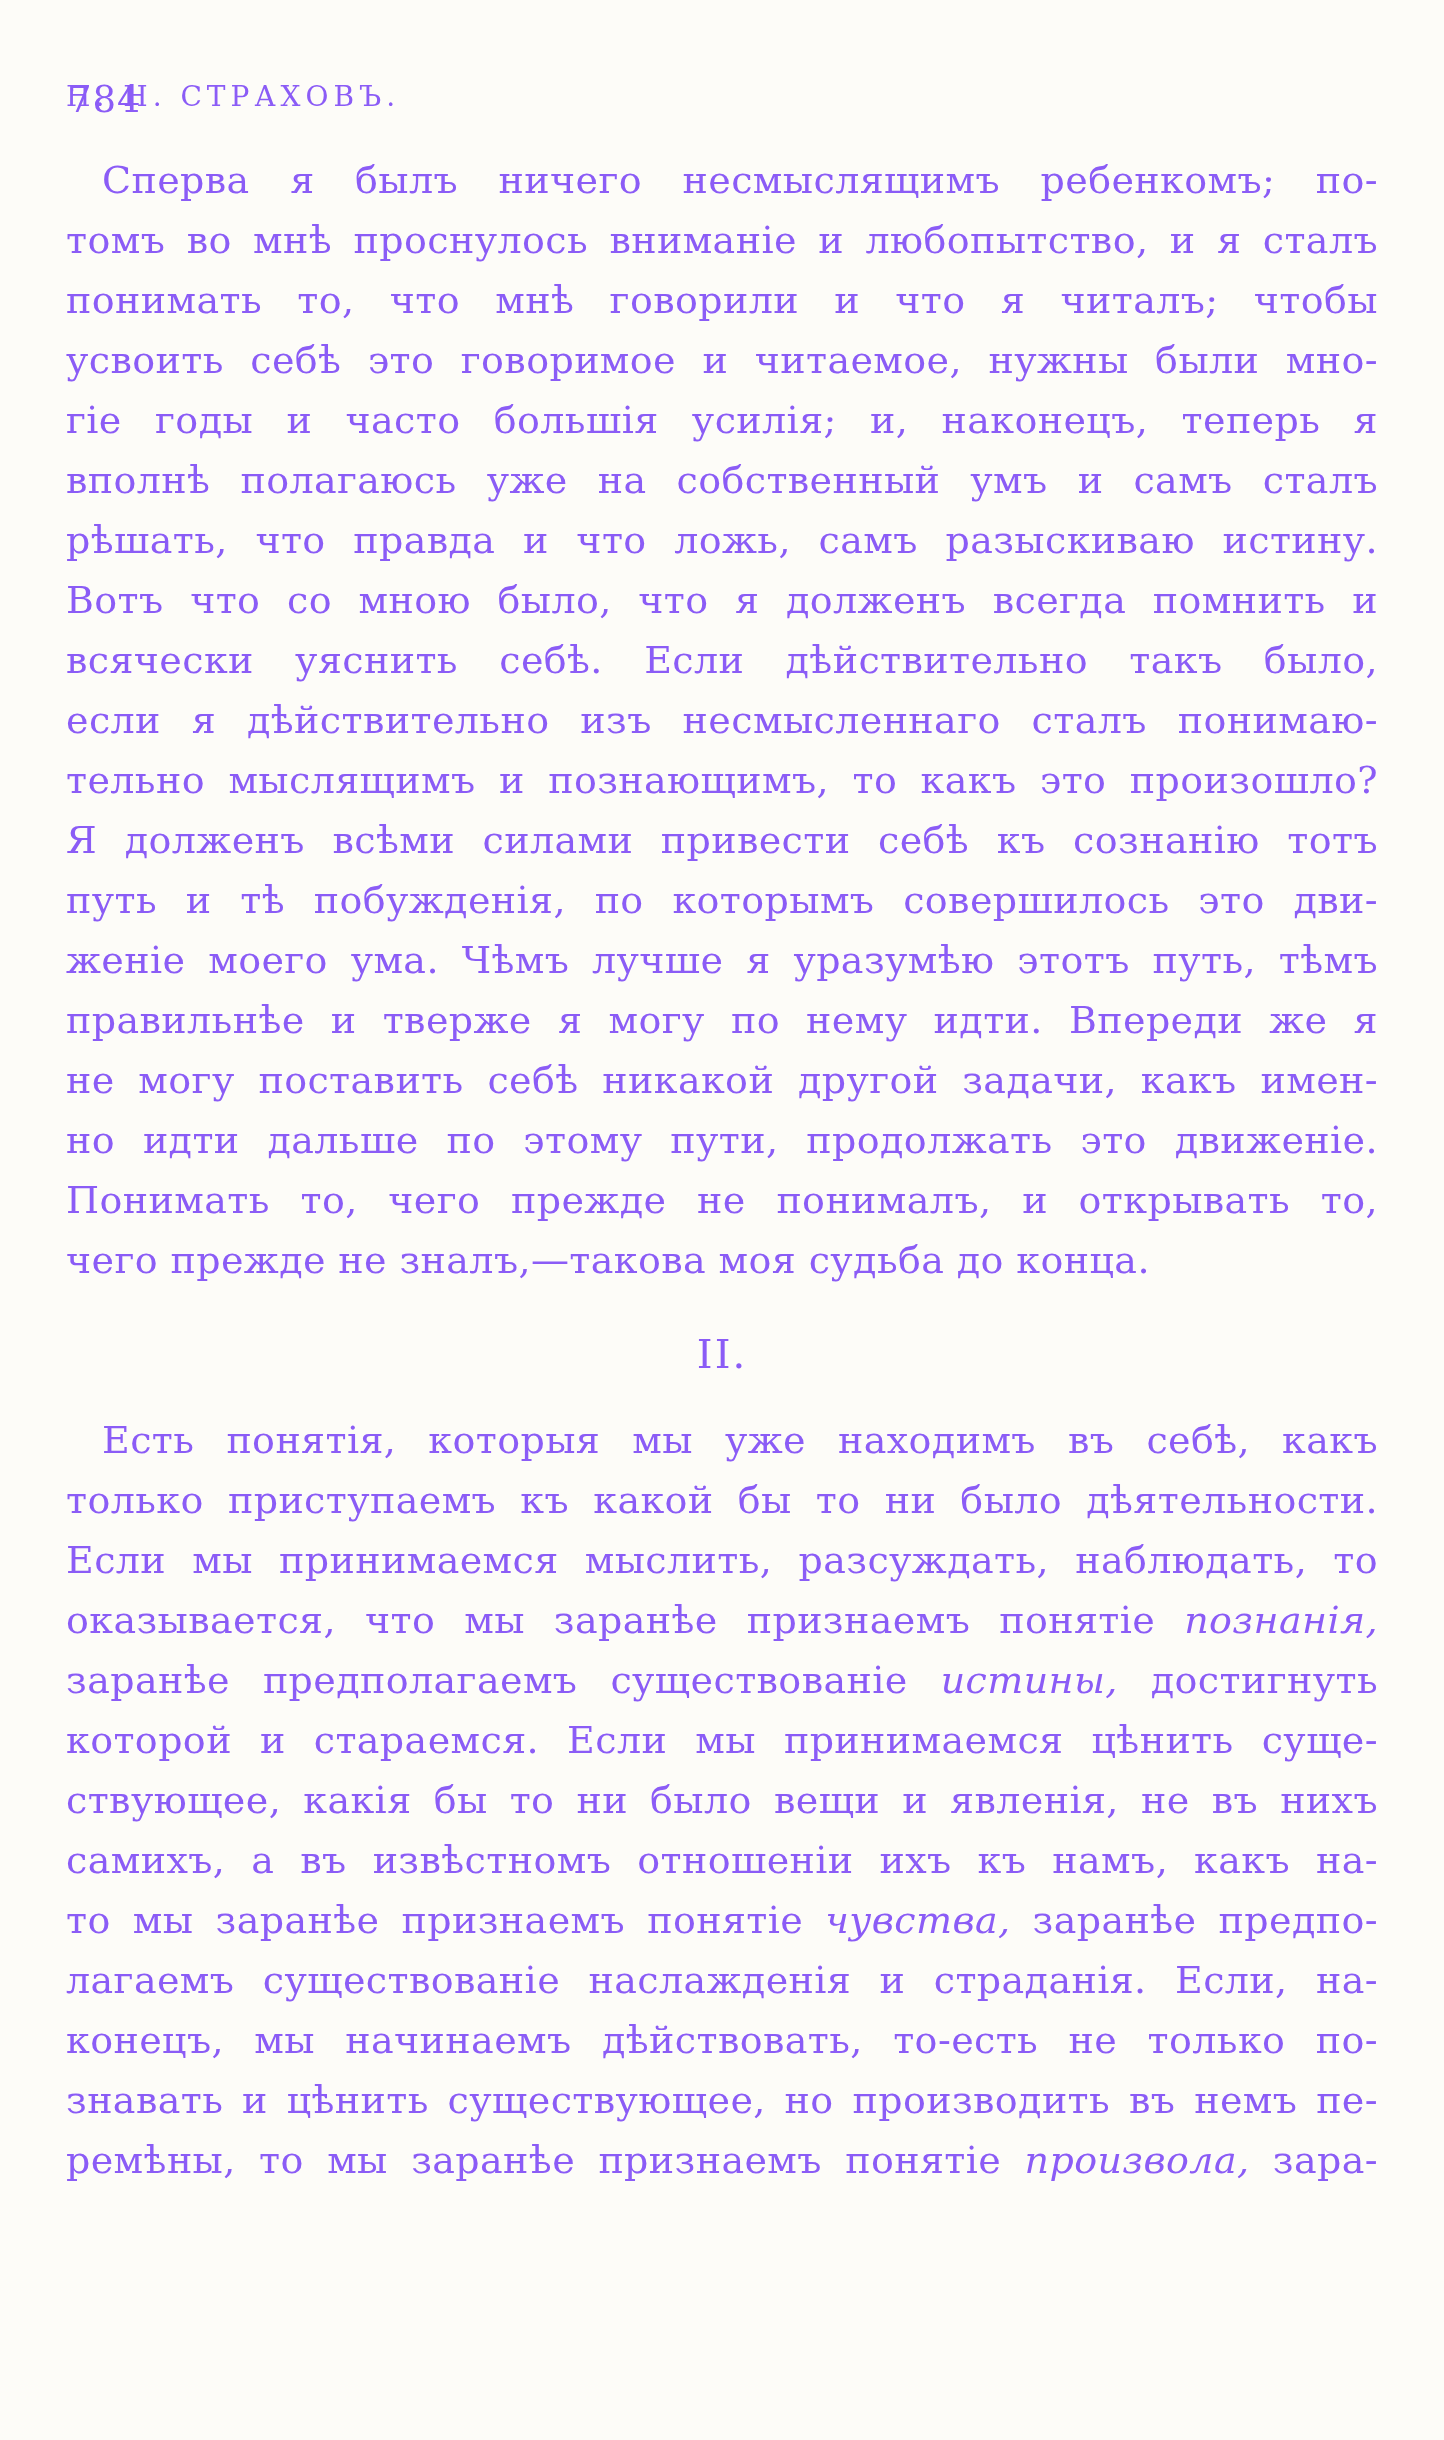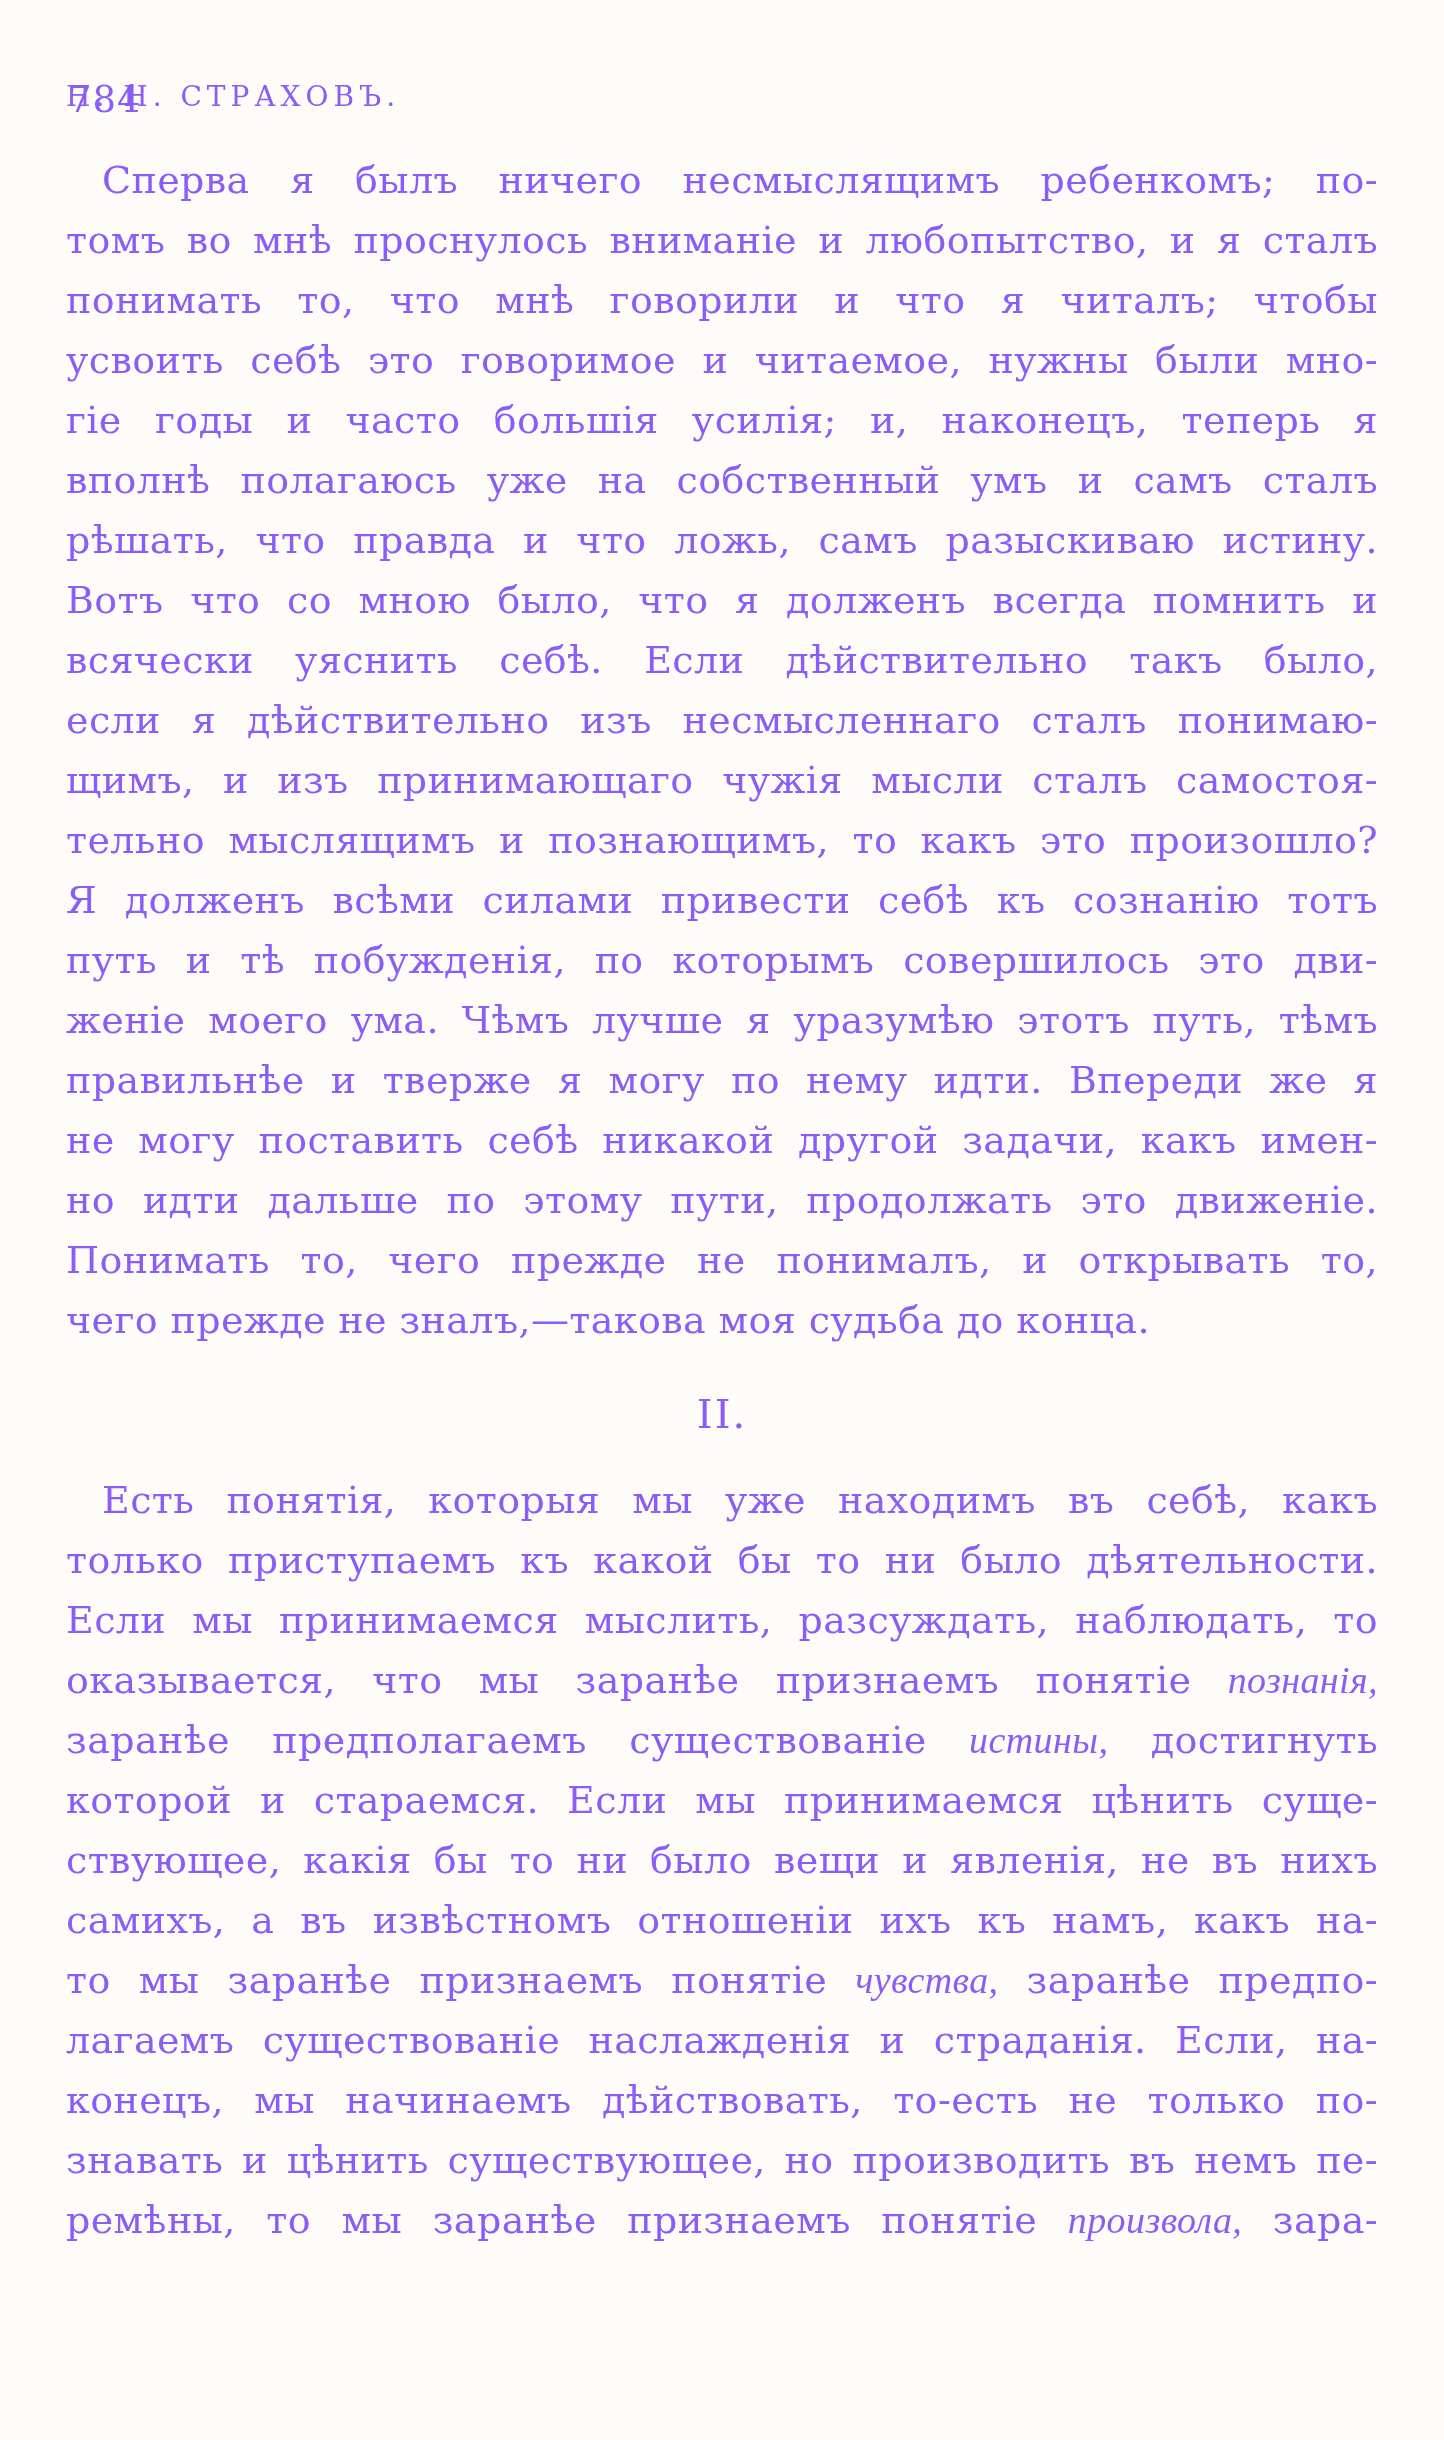--- a/index.html
+++ b/index.html
@@ -55,21 +55,20 @@
     letter-spacing: 0.4px;
   }
   .line.no-just {
     text-align-last: left;
   }
   .line.indent {
     text-indent: 36px;
   }
   .em {
     font-style: italic;
-    font-family: Liberation Serif, serif;
   }
   .section-heading {
     text-align: center;
     font-size: 40px;
     line-height: 60px;
     margin-top: 34px;
     margin-bottom: 26px;
     letter-spacing: 2px;
   }
 </style>
@@ -86,21 +85,20 @@
         <div class="line indent"><span>Сперва я былъ ничего несмыслящимъ ребенкомъ; по-</span></div>
         <div class="line"><span>томъ во мнѣ проснулось вниманіе и любопытство, и я сталъ</span></div>
         <div class="line"><span>понимать то, что мнѣ говорили и что я читалъ; чтобы</span></div>
         <div class="line"><span>усвоить себѣ это говоримое и читаемое, нужны были мно-</span></div>
         <div class="line"><span>гіе годы и часто большія усилія; и, наконецъ, теперь я</span></div>
         <div class="line"><span>вполнѣ полагаюсь уже на собственный умъ и самъ сталъ</span></div>
         <div class="line"><span>рѣшать, что правда и что ложь, самъ разыскиваю истину.</span></div>
         <div class="line"><span>Вотъ что со мною было, что я долженъ всегда помнить и</span></div>
         <div class="line"><span>всячески уяснить себѣ. Если дѣйствительно такъ было,</span></div>
         <div class="line"><span>если я дѣйствительно изъ несмысленнаго сталъ понимаю-</span></div>
-        <div class="line"><span>щимъ, и изъ принимающаго чужія мысли сталъ самостоя-</span></div>
         <div class="line"><span>тельно мыслящимъ и познающимъ, то какъ это произошло?</span></div>
         <div class="line"><span>Я долженъ всѣми силами привести себѣ къ сознанію тотъ</span></div>
         <div class="line"><span>путь и тѣ побужденія, по которымъ совершилось это дви-</span></div>
         <div class="line"><span>женіе моего ума. Чѣмъ лучше я уразумѣю этотъ путь, тѣмъ</span></div>
         <div class="line"><span>правильнѣе и тверже я могу по нему идти. Впереди же я</span></div>
         <div class="line"><span>не могу поставить себѣ никакой другой задачи, какъ имен-</span></div>
         <div class="line"><span>но идти дальше по этому пути, продолжать это движеніе.</span></div>
         <div class="line"><span>Понимать то, чего прежде не понималъ, и открывать то,</span></div>
         <div class="line no-just"><span>чего прежде не зналъ,—такова моя судьба до конца.</span></div>
       </div>

